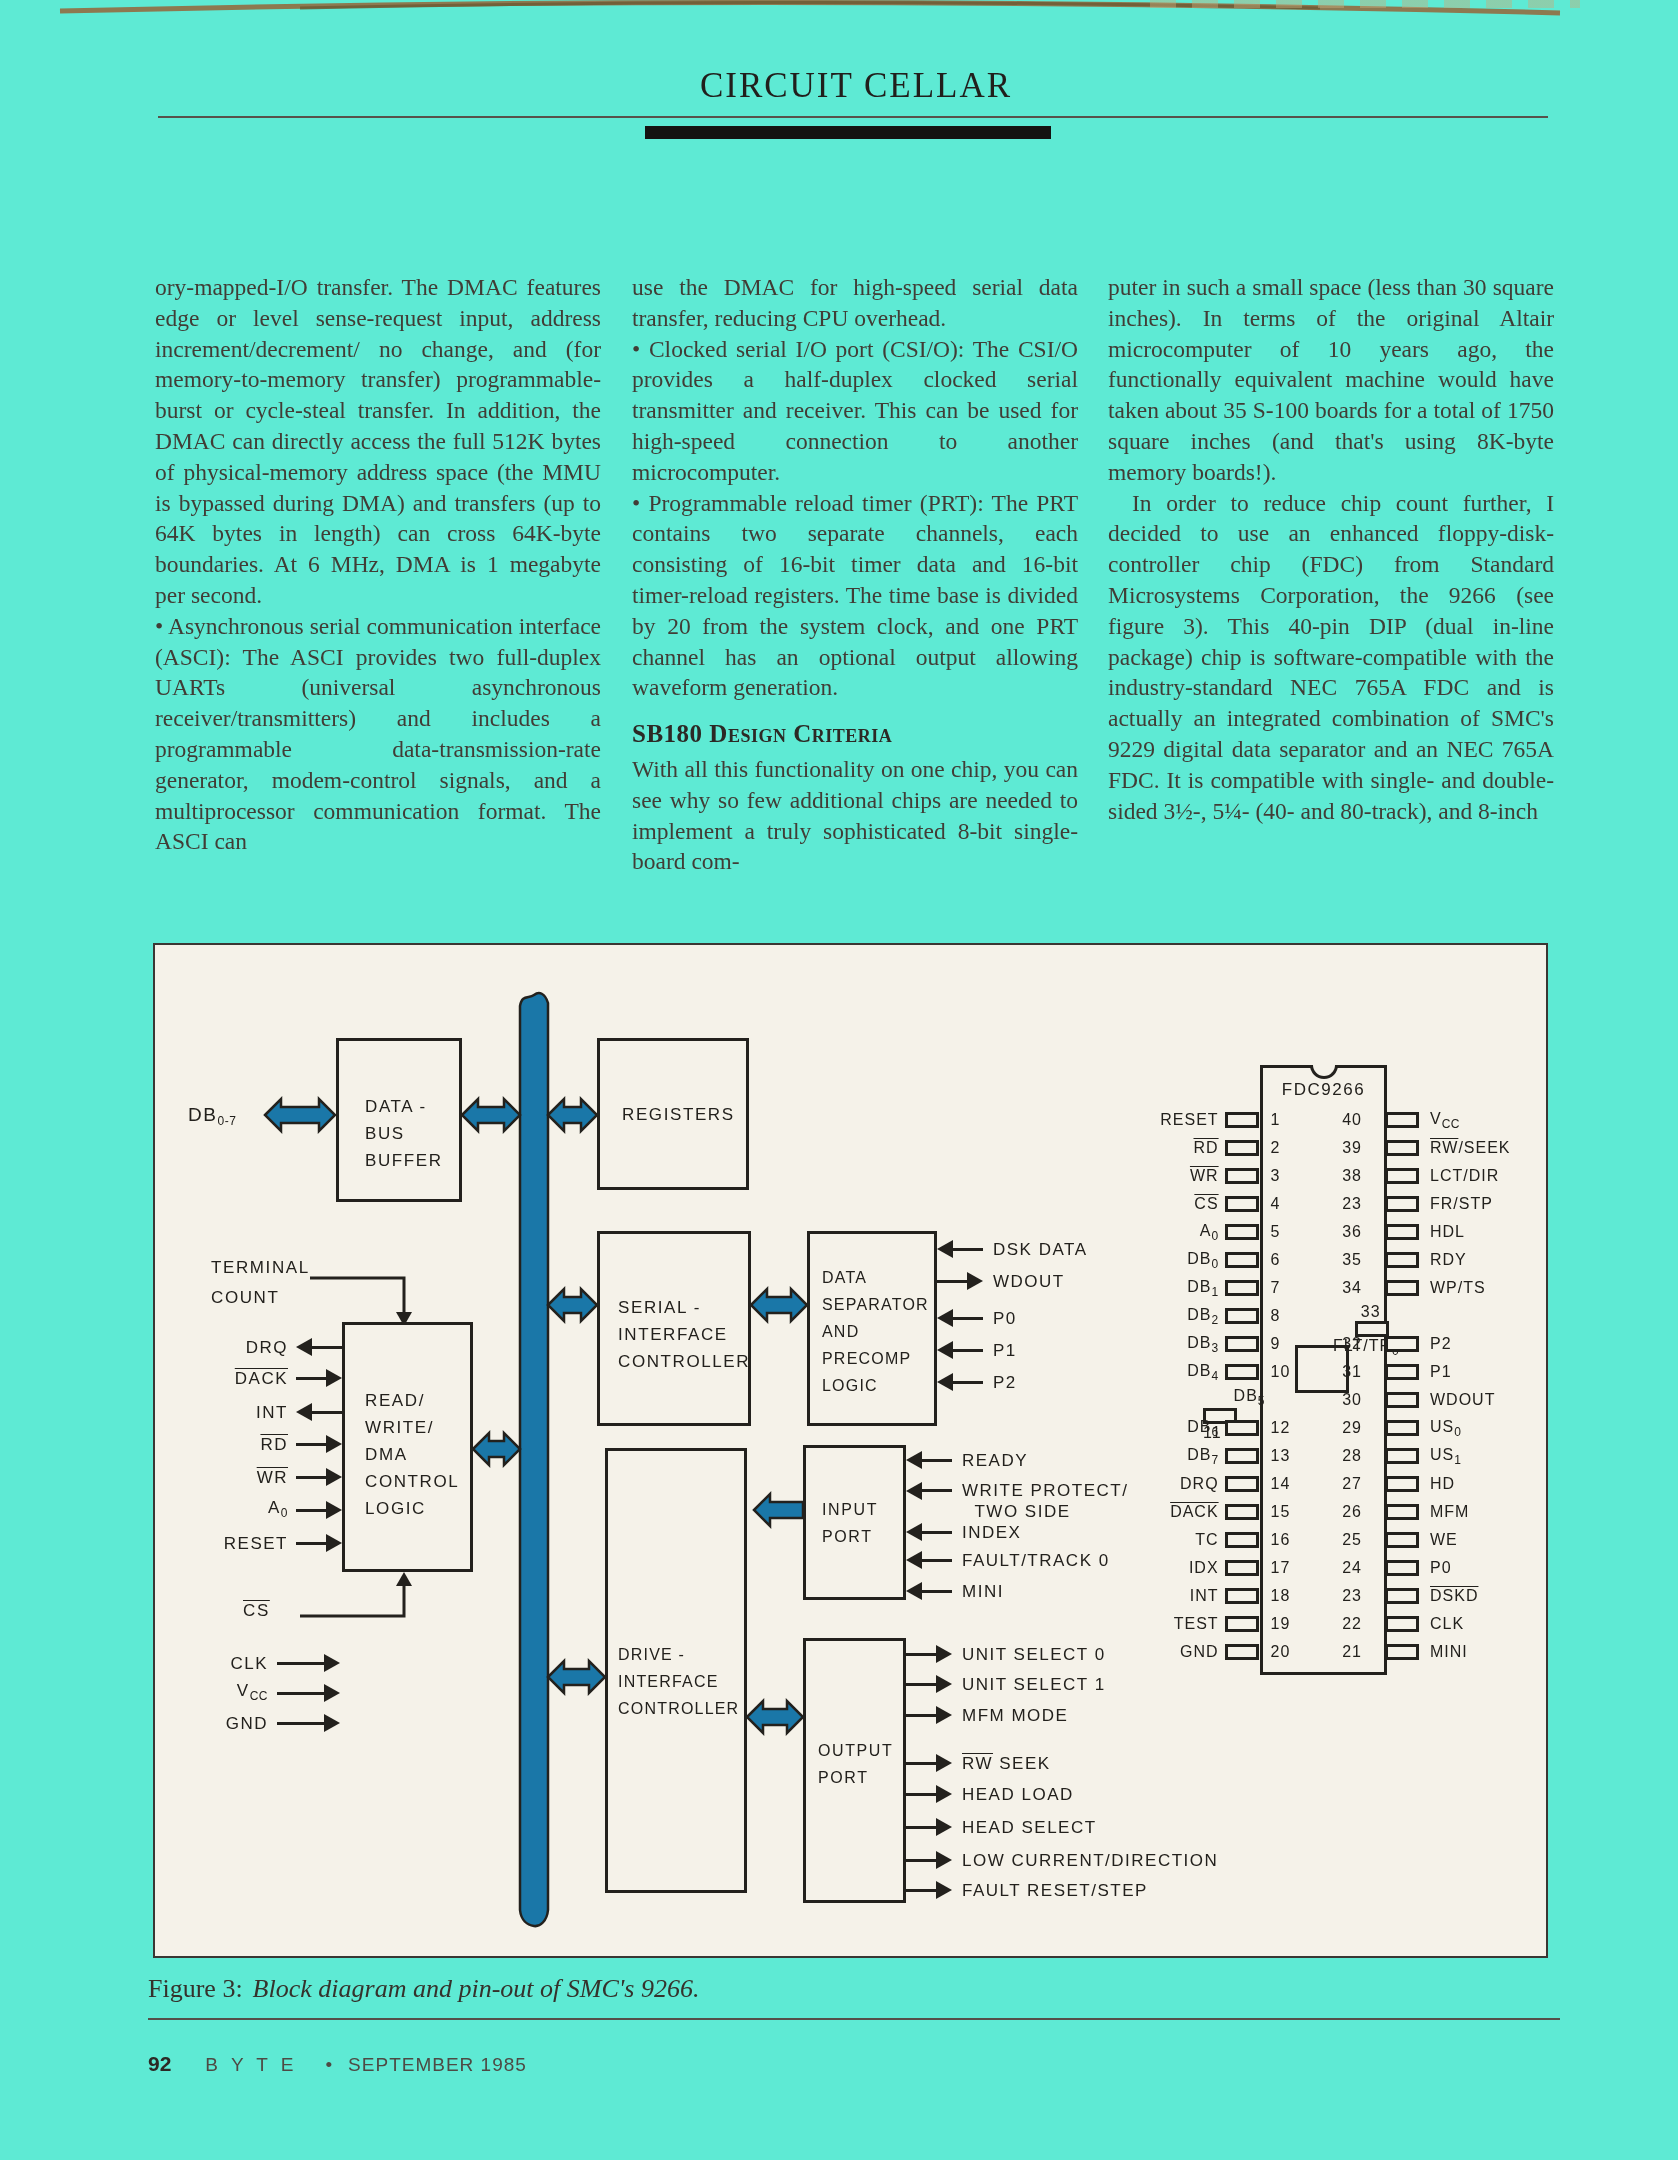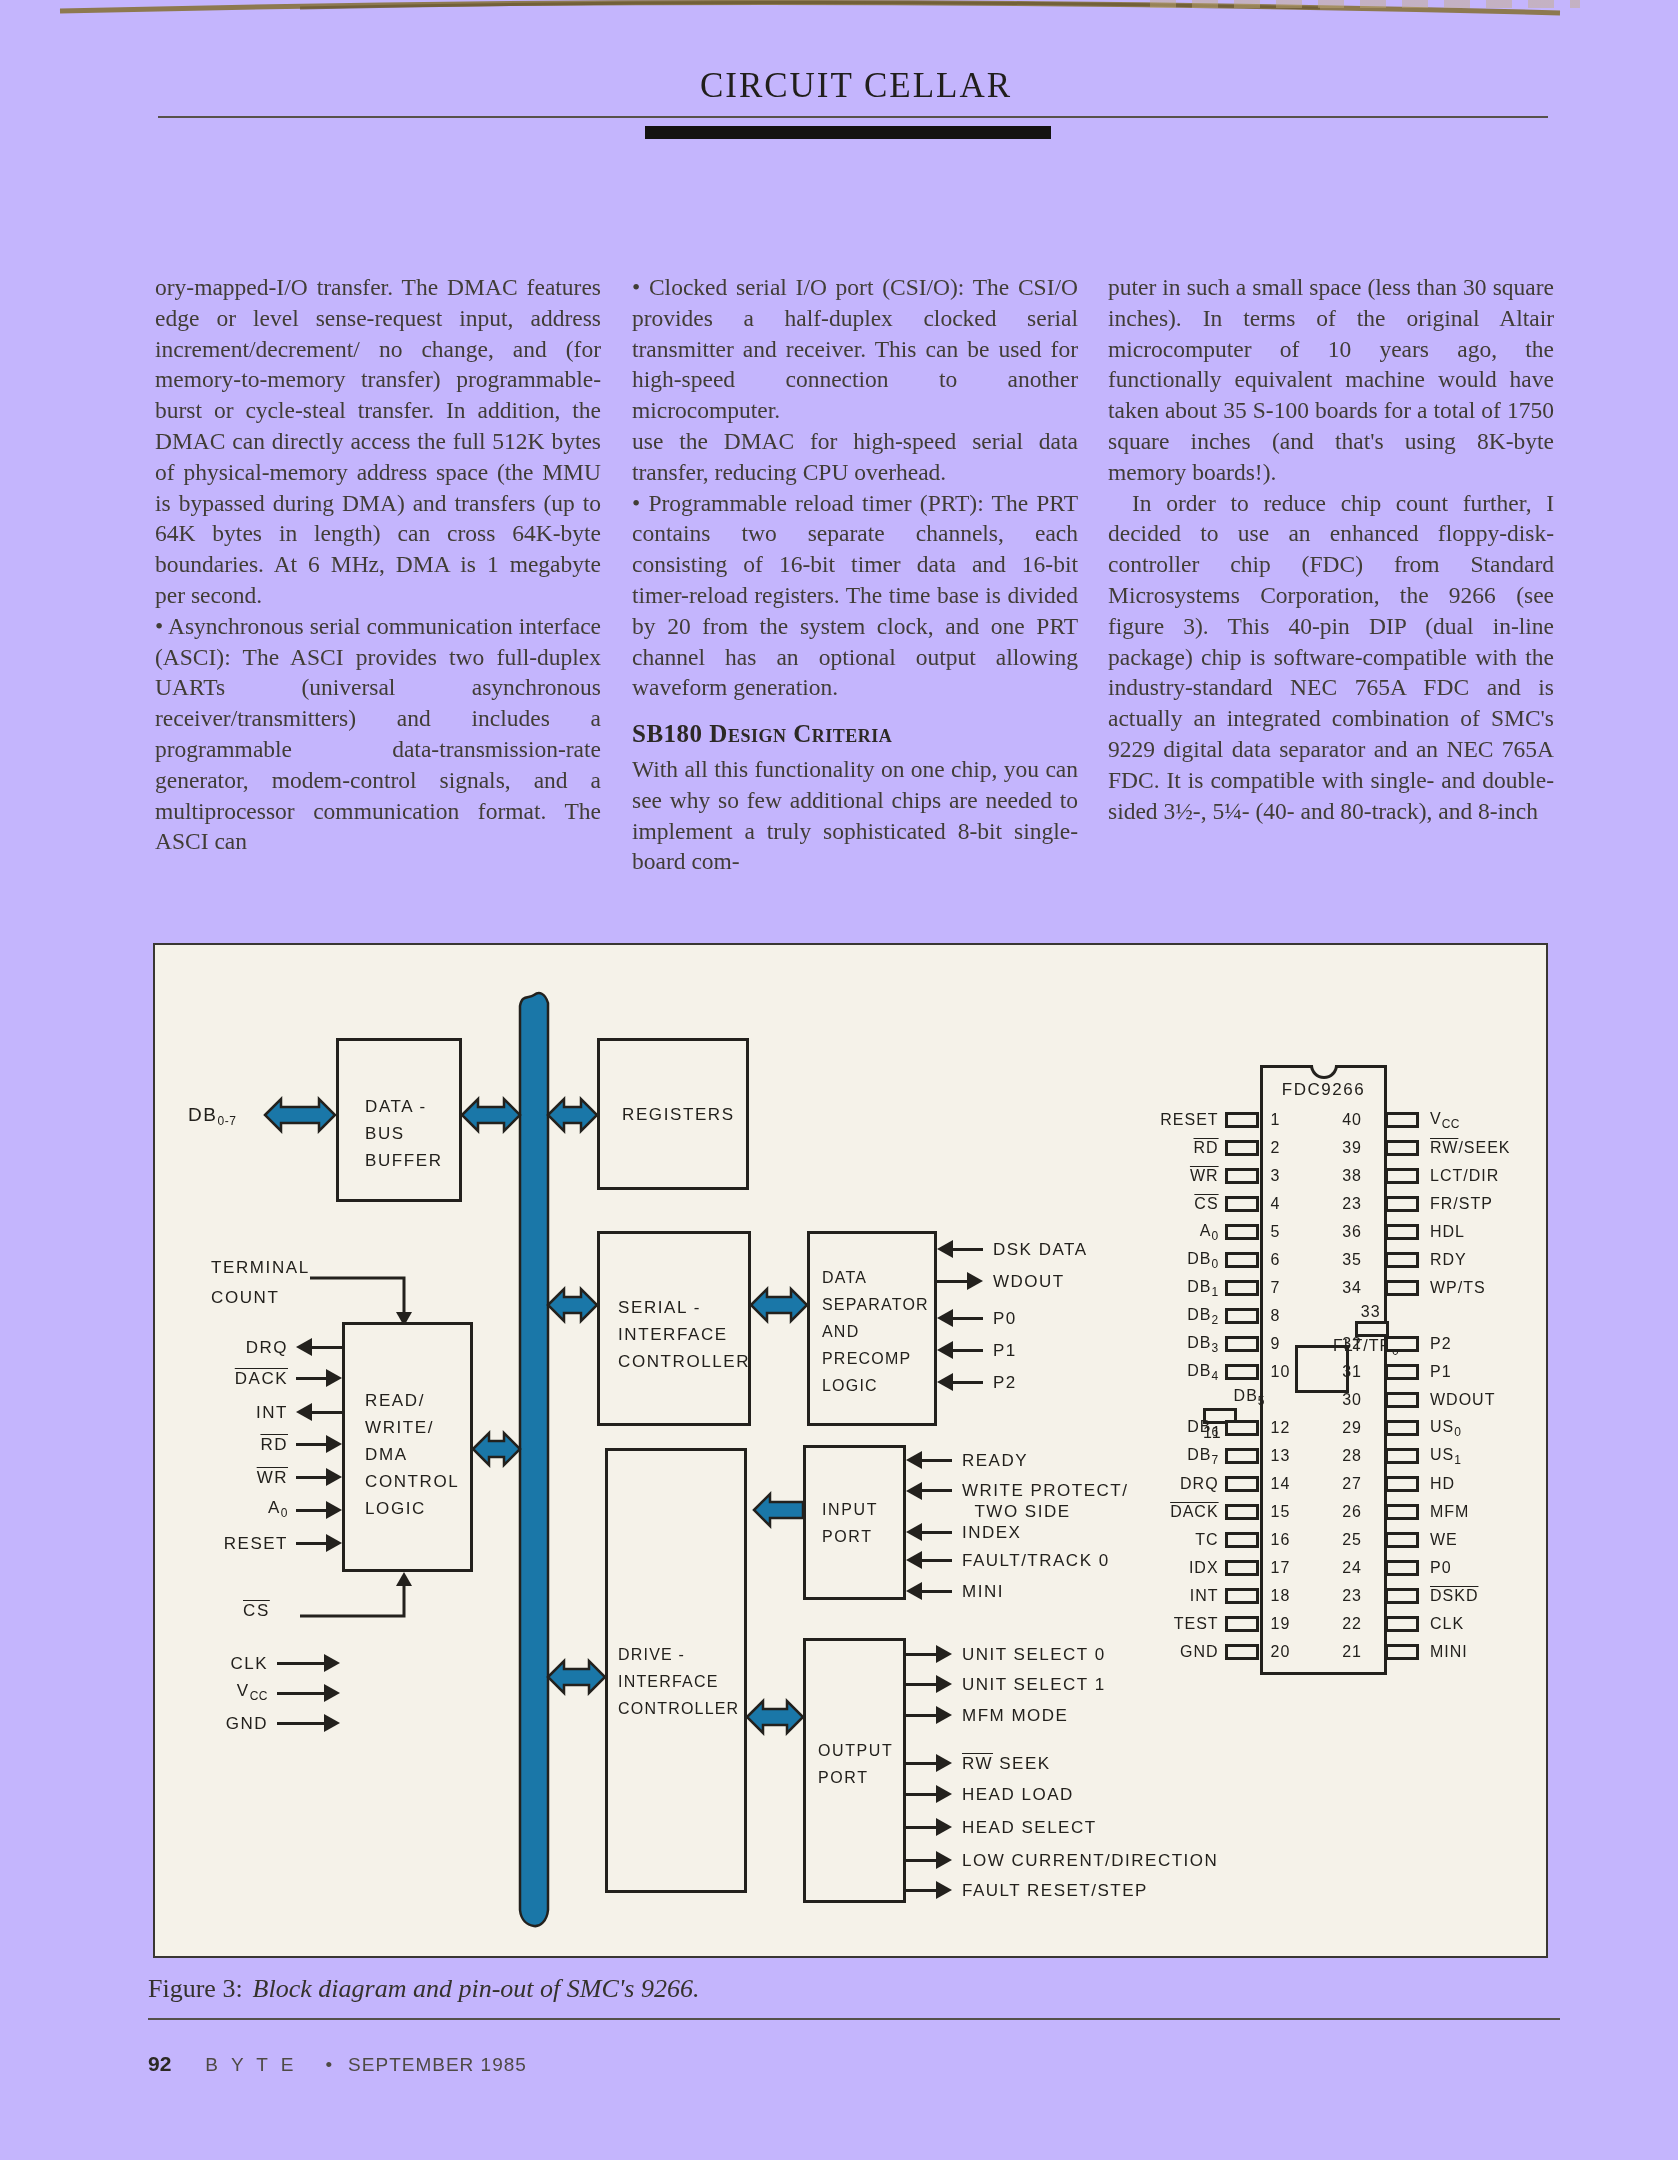--- a/index.html
+++ b/index.html
@@ -1,16 +1,16 @@
 <!DOCTYPE html>
 <html><head>
 <meta charset="utf-8">
 <style>
   html,body{margin:0;padding:0;background:#e8e6e0;}
-  .page{position:relative;width:1678px;height:2160px;background:#c4b5fd;overflow:hidden;
+  .page{position:relative;width:1678px;height:2160px;background:#5eead4;overflow:hidden;
         font-family:"Liberation Serif",serif;color:#3f3b35;}
 
   
   .masthead{position:absolute;top:66px;left:856px;transform:translateX(-50%);
     font-family:"Liberation Serif",serif;font-size:35px;letter-spacing:2px;color:#211f1c;
     font-weight:500;white-space:nowrap;}
   .head-rule{position:absolute;top:116px;left:158px;width:1390px;height:2px;background:#57524b;}
   .head-bar{position:absolute;top:126px;left:645px;width:406px;height:13px;background:#141311;}
   .edge-dashes{position:absolute;top:0;left:1150px;width:430px;height:8px;opacity:.45;
     background:repeating-linear-gradient(90deg,#c4ad7c 0 26px,transparent 26px 42px);}
@@ -105,22 +105,22 @@
   <div class="masthead">CIRCUIT CELLAR</div>
   <div class="head-rule"></div>
   <div class="head-bar"></div>
 
   
   <div class="col" id="col1">
     <p>ory-mapped-I/O transfer. The DMAC features edge or level sense-request input, address increment/decrement/ no change, and (for memory-to-memory transfer) programmable-burst or cycle-steal transfer. In addition, the DMAC can directly access the full 512K bytes of physical-memory address space (the MMU is bypassed during DMA) and transfers (up to 64K bytes in length) can cross 64K-byte boundaries. At 6 MHz, DMA is 1 megabyte per second.</p>
     <p>• Asynchronous serial communication interface (ASCI): The ASCI provides two full-duplex UARTs (universal asynchronous receiver/transmitters) and includes a programmable data-transmission-rate generator, modem-control signals, and a multiprocessor communication format. The ASCI can</p>
   </div>
   <div class="col" id="col2">
+    <p>use the DMAC for high-speed serial data transfer, reducing CPU overhead.</p>
     <p>• Clocked serial I/O port (CSI/O): The CSI/O provides a half-duplex clocked serial transmitter and receiver. This can be used for high-speed connection to another microcomputer.</p>
-    <p>use the DMAC for high-speed serial data transfer, reducing CPU overhead.</p>
     <p>• Programmable reload timer (PRT): The PRT contains two separate channels, each consisting of 16-bit timer data and 16-bit timer-reload registers. The time base is divided by 20 from the system clock, and one PRT channel has an optional output allowing waveform generation.</p>
     <h3>SB180 Design Criteria</h3>
     <p>With all this functionality on one chip, you can see why so few additional chips are needed to implement a truly sophisticated 8-bit single-board com-</p>
   </div>
   <div class="col" id="col3">
     <p>puter in such a small space (less than 30 square inches). In terms of the original Altair microcomputer of 10 years ago, the functionally equivalent machine would have taken about 35 S-100 boards for a total of 1750 square inches (and that's using 8K-byte memory boards!).</p>
     <p class="indent">In order to reduce chip count further, I decided to use an enhanced floppy-disk-controller chip (FDC) from Standard Microsystems Corporation, the 9266 (see figure 3). This 40-pin DIP (dual in-line package) chip is software-compatible with the industry-standard NEC 765A FDC and is actually an integrated combination of SMC's 9229 digital data separator and an NEC 765A FDC. It is compatible with single- and double-sided 3½-, 5¼- (40- and 80-track), and 8-inch</p>
   </div>
 
   

